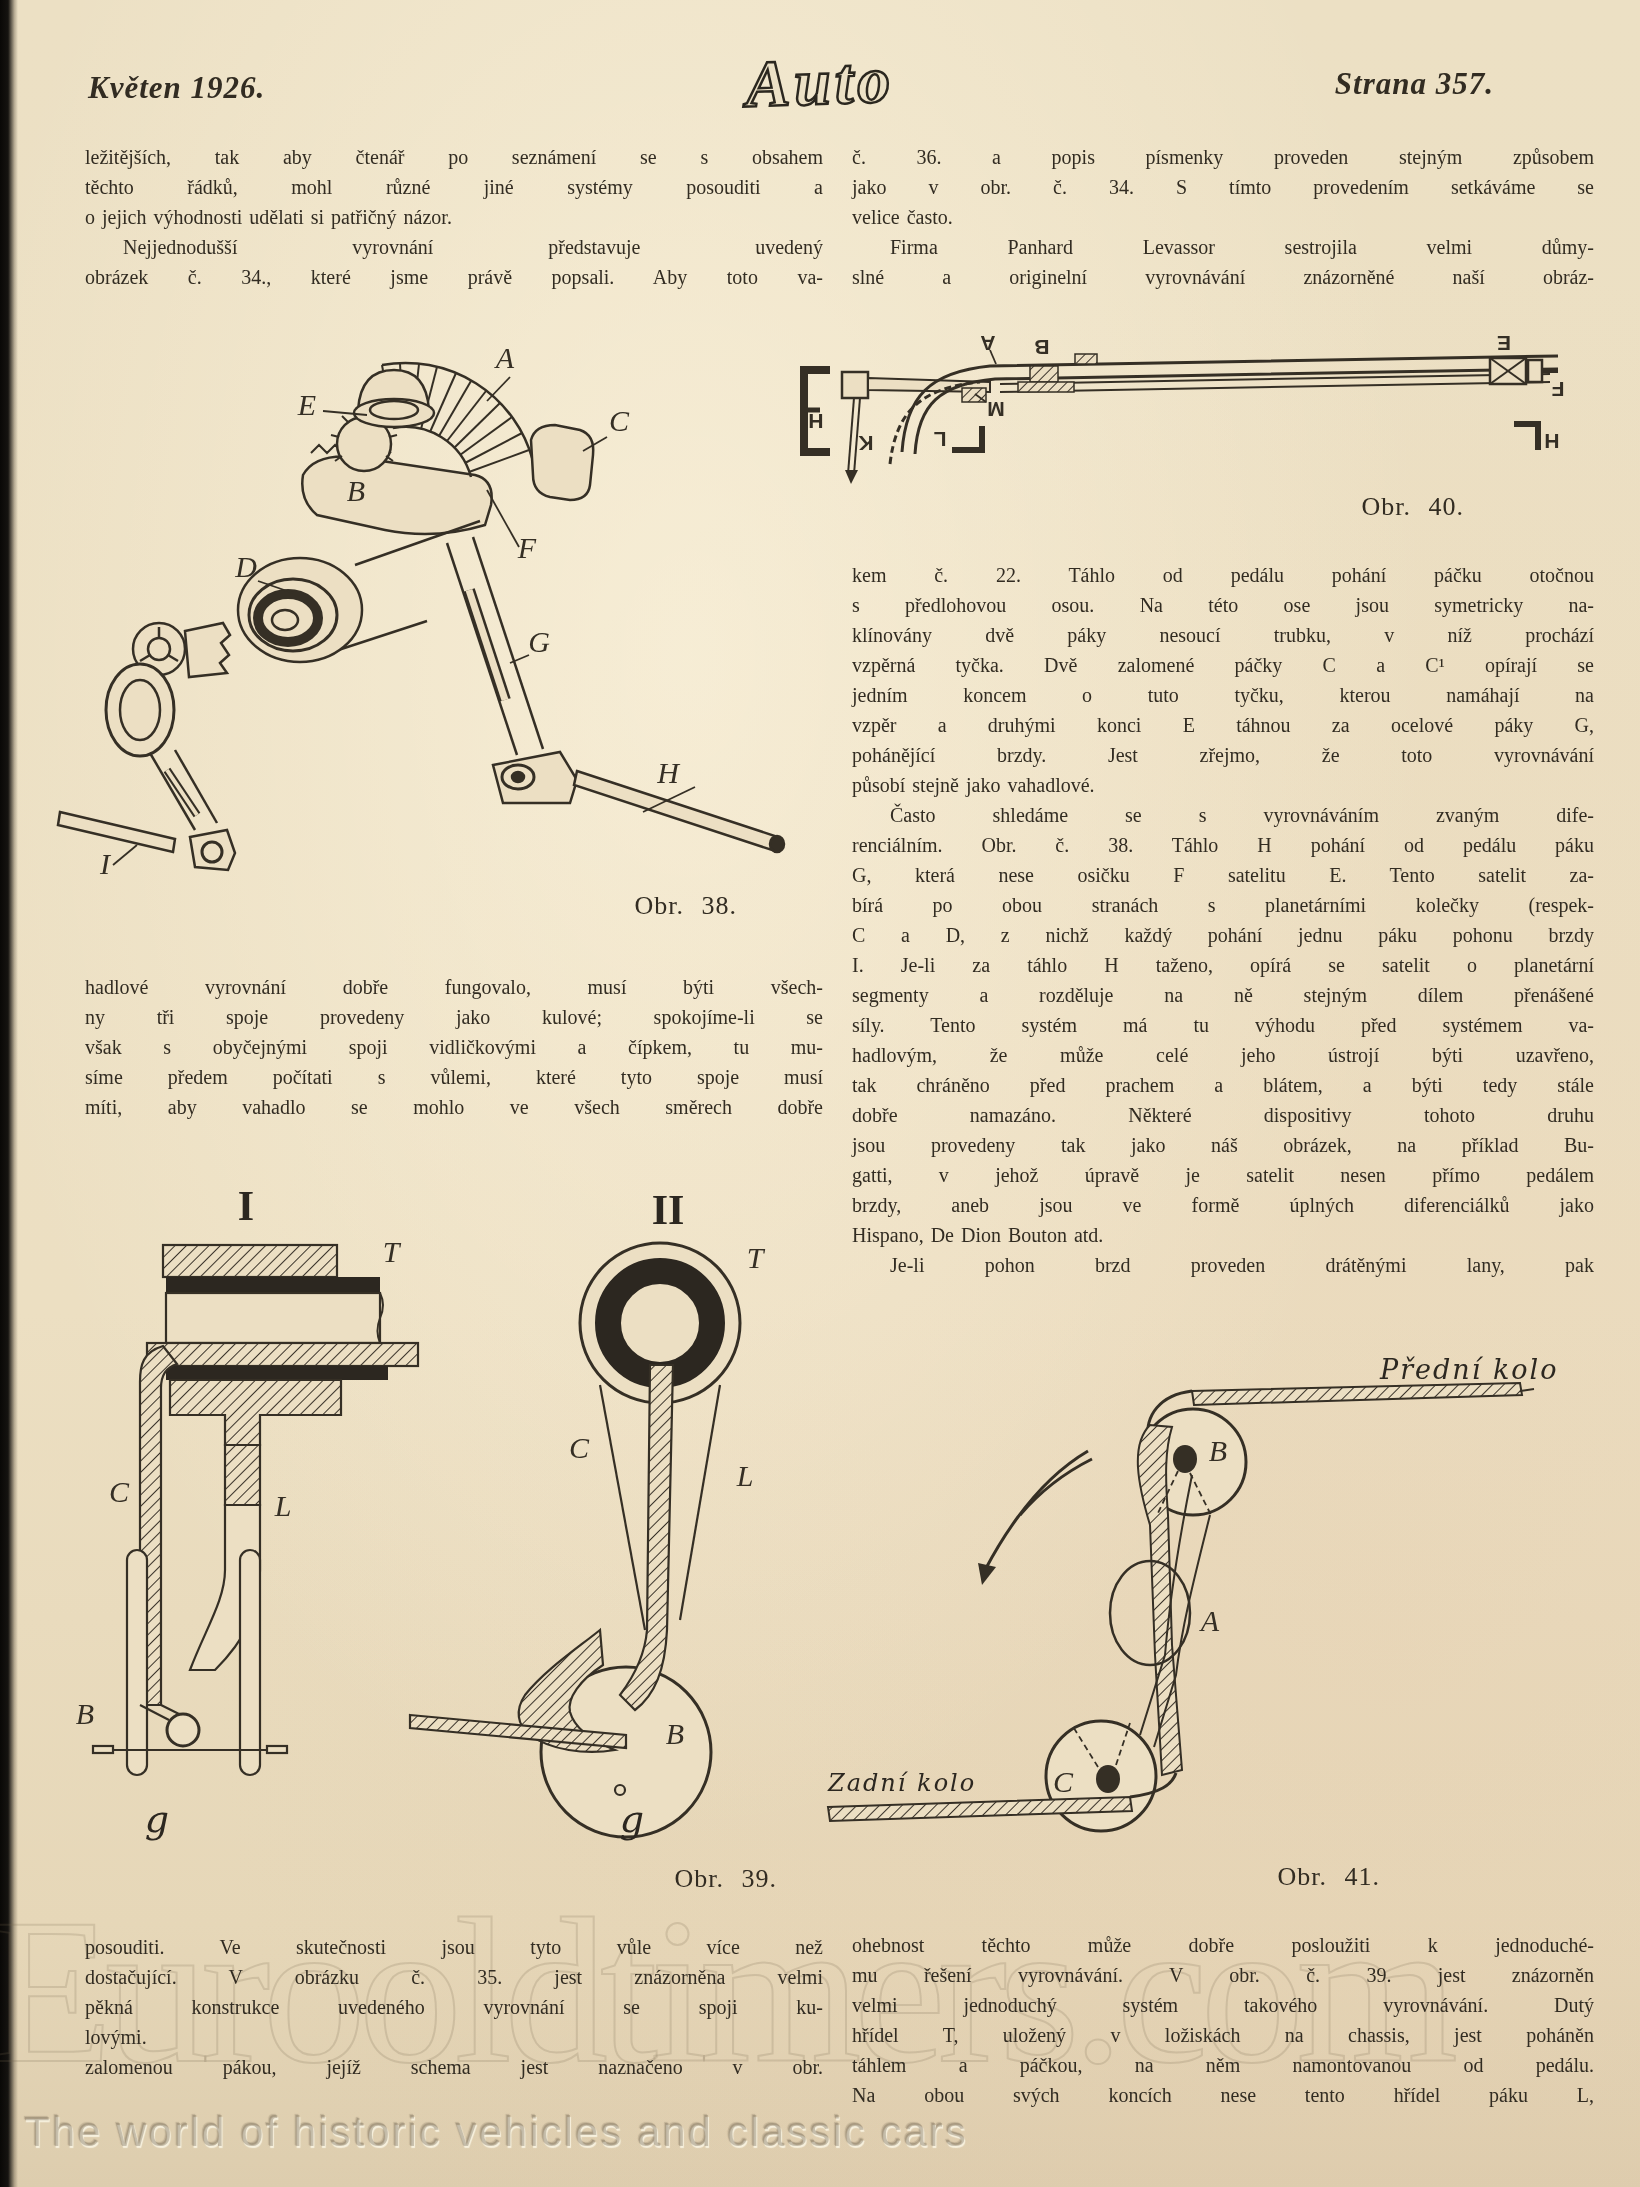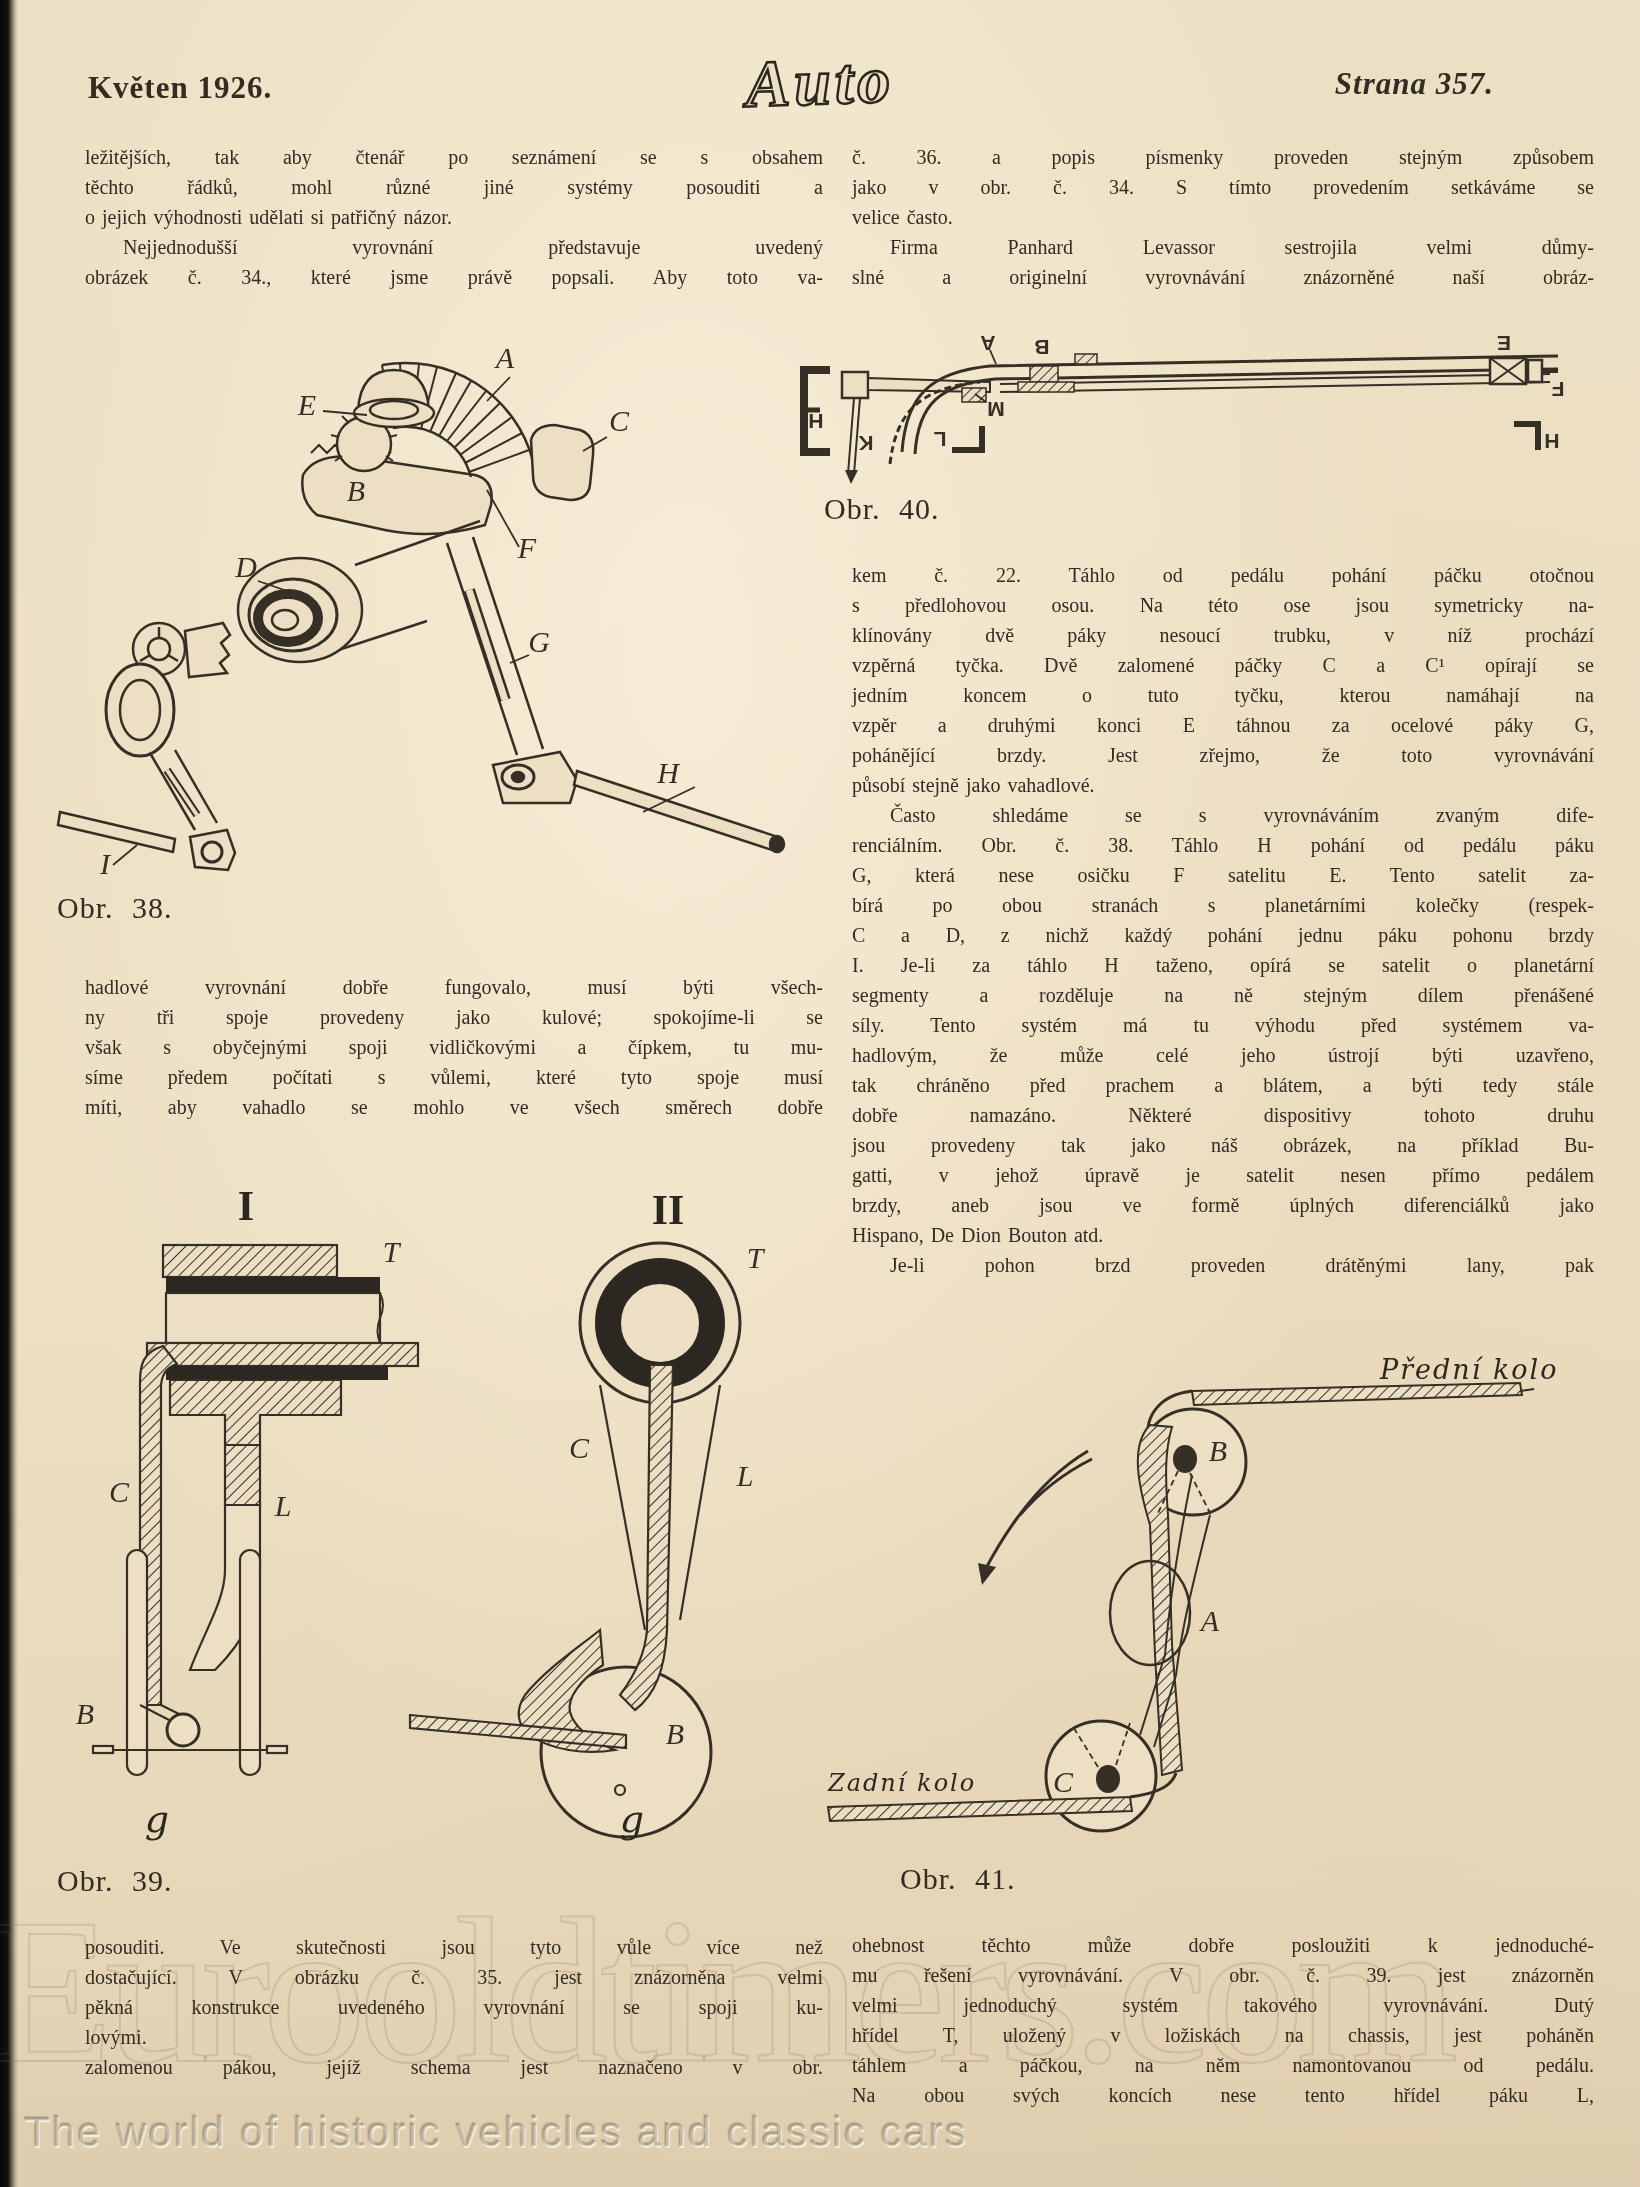--- a/index.html
+++ b/index.html
@@ -7,30 +7,30 @@
     position:relative; width:1640px; height:2187px; overflow:hidden;
     background:
       radial-gradient(ellipse at 42% 30%, rgba(255,248,228,.55) 0%, rgba(255,248,228,0) 55%),
       radial-gradient(ellipse at 85% 75%, rgba(228,200,170,.25) 0%, rgba(228,200,170,0) 60%),
       linear-gradient(180deg,#ece0c4 0%,#ecdfc2 60%,#e6d7b8 88%,#ddcdae 100%);
     font-family:"Liberation Serif","DejaVu Serif",serif;
     color:#322c22;
   }
   .edge-left{position:absolute;left:0;top:0;width:18px;height:100%;
     background:linear-gradient(90deg,#090806 0%,#151310 45%,rgba(80,70,55,.35) 80%,rgba(80,70,55,0) 100%);}
-  .hdr-issue{position:absolute;left:88px;top:70px;font-weight:bold;font-size:31px;letter-spacing:1px;}
+  .hdr-issue{position:absolute;left:88px;top:70px;font-style:italic;font-weight:bold;font-size:31px;letter-spacing:1px;}
   .hdr-page{position:absolute;right:146px;top:66px;font-style:italic;font-weight:bold;font-size:31px;letter-spacing:1px;}
   .hdr-logo{position:absolute;left:50%;transform:translateX(-50%) rotate(-2deg);top:44px;
     font-style:italic;font-weight:bold;font-size:66px;letter-spacing:4px;
     color:#ece1c6;-webkit-text-stroke:2.5px #2b271f;}
   .tb{position:absolute;font-size:20px;line-height:30px;word-spacing:2px;margin-left:28px;}
   .tl{text-align:justify;text-align-last:justify;}
   .tl.end{text-align-last:left;}
   .tl.ind{text-indent:38px;}
-  .cap{position:absolute;text-align:left;font-size:30px;word-spacing:10px;letter-spacing:1px;}
+  .cap{position:absolute;text-align:right;font-size:26px;word-spacing:10px;letter-spacing:1px;}
   .fig{position:absolute;}
   .fl{font:italic 30px "Liberation Serif",serif;fill:#352f25;}
   .flb{font:bold 42px "Liberation Serif",serif;fill:#2c2720;}
   .fls{font:italic 38px "DejaVu Serif",serif;fill:#2c2720;}
   .flr{font:bold 21px "Liberation Sans",sans-serif;fill:#352f25;}
   .hw{font:italic 27px "DejaVu Serif",serif;fill:#2c2720;letter-spacing:2px;}
   .wm-big{position:absolute;left:-14px;top:1872px;width:1720px;white-space:nowrap;z-index:0;
     font-size:208px;letter-spacing:-8px;font-family:"Liberation Serif",serif;
     color:transparent;-webkit-text-stroke:2px rgba(120,106,82,0.20);}
   .wm-tag{position:absolute;left:24px;top:2108px;z-index:0;white-space:nowrap;

